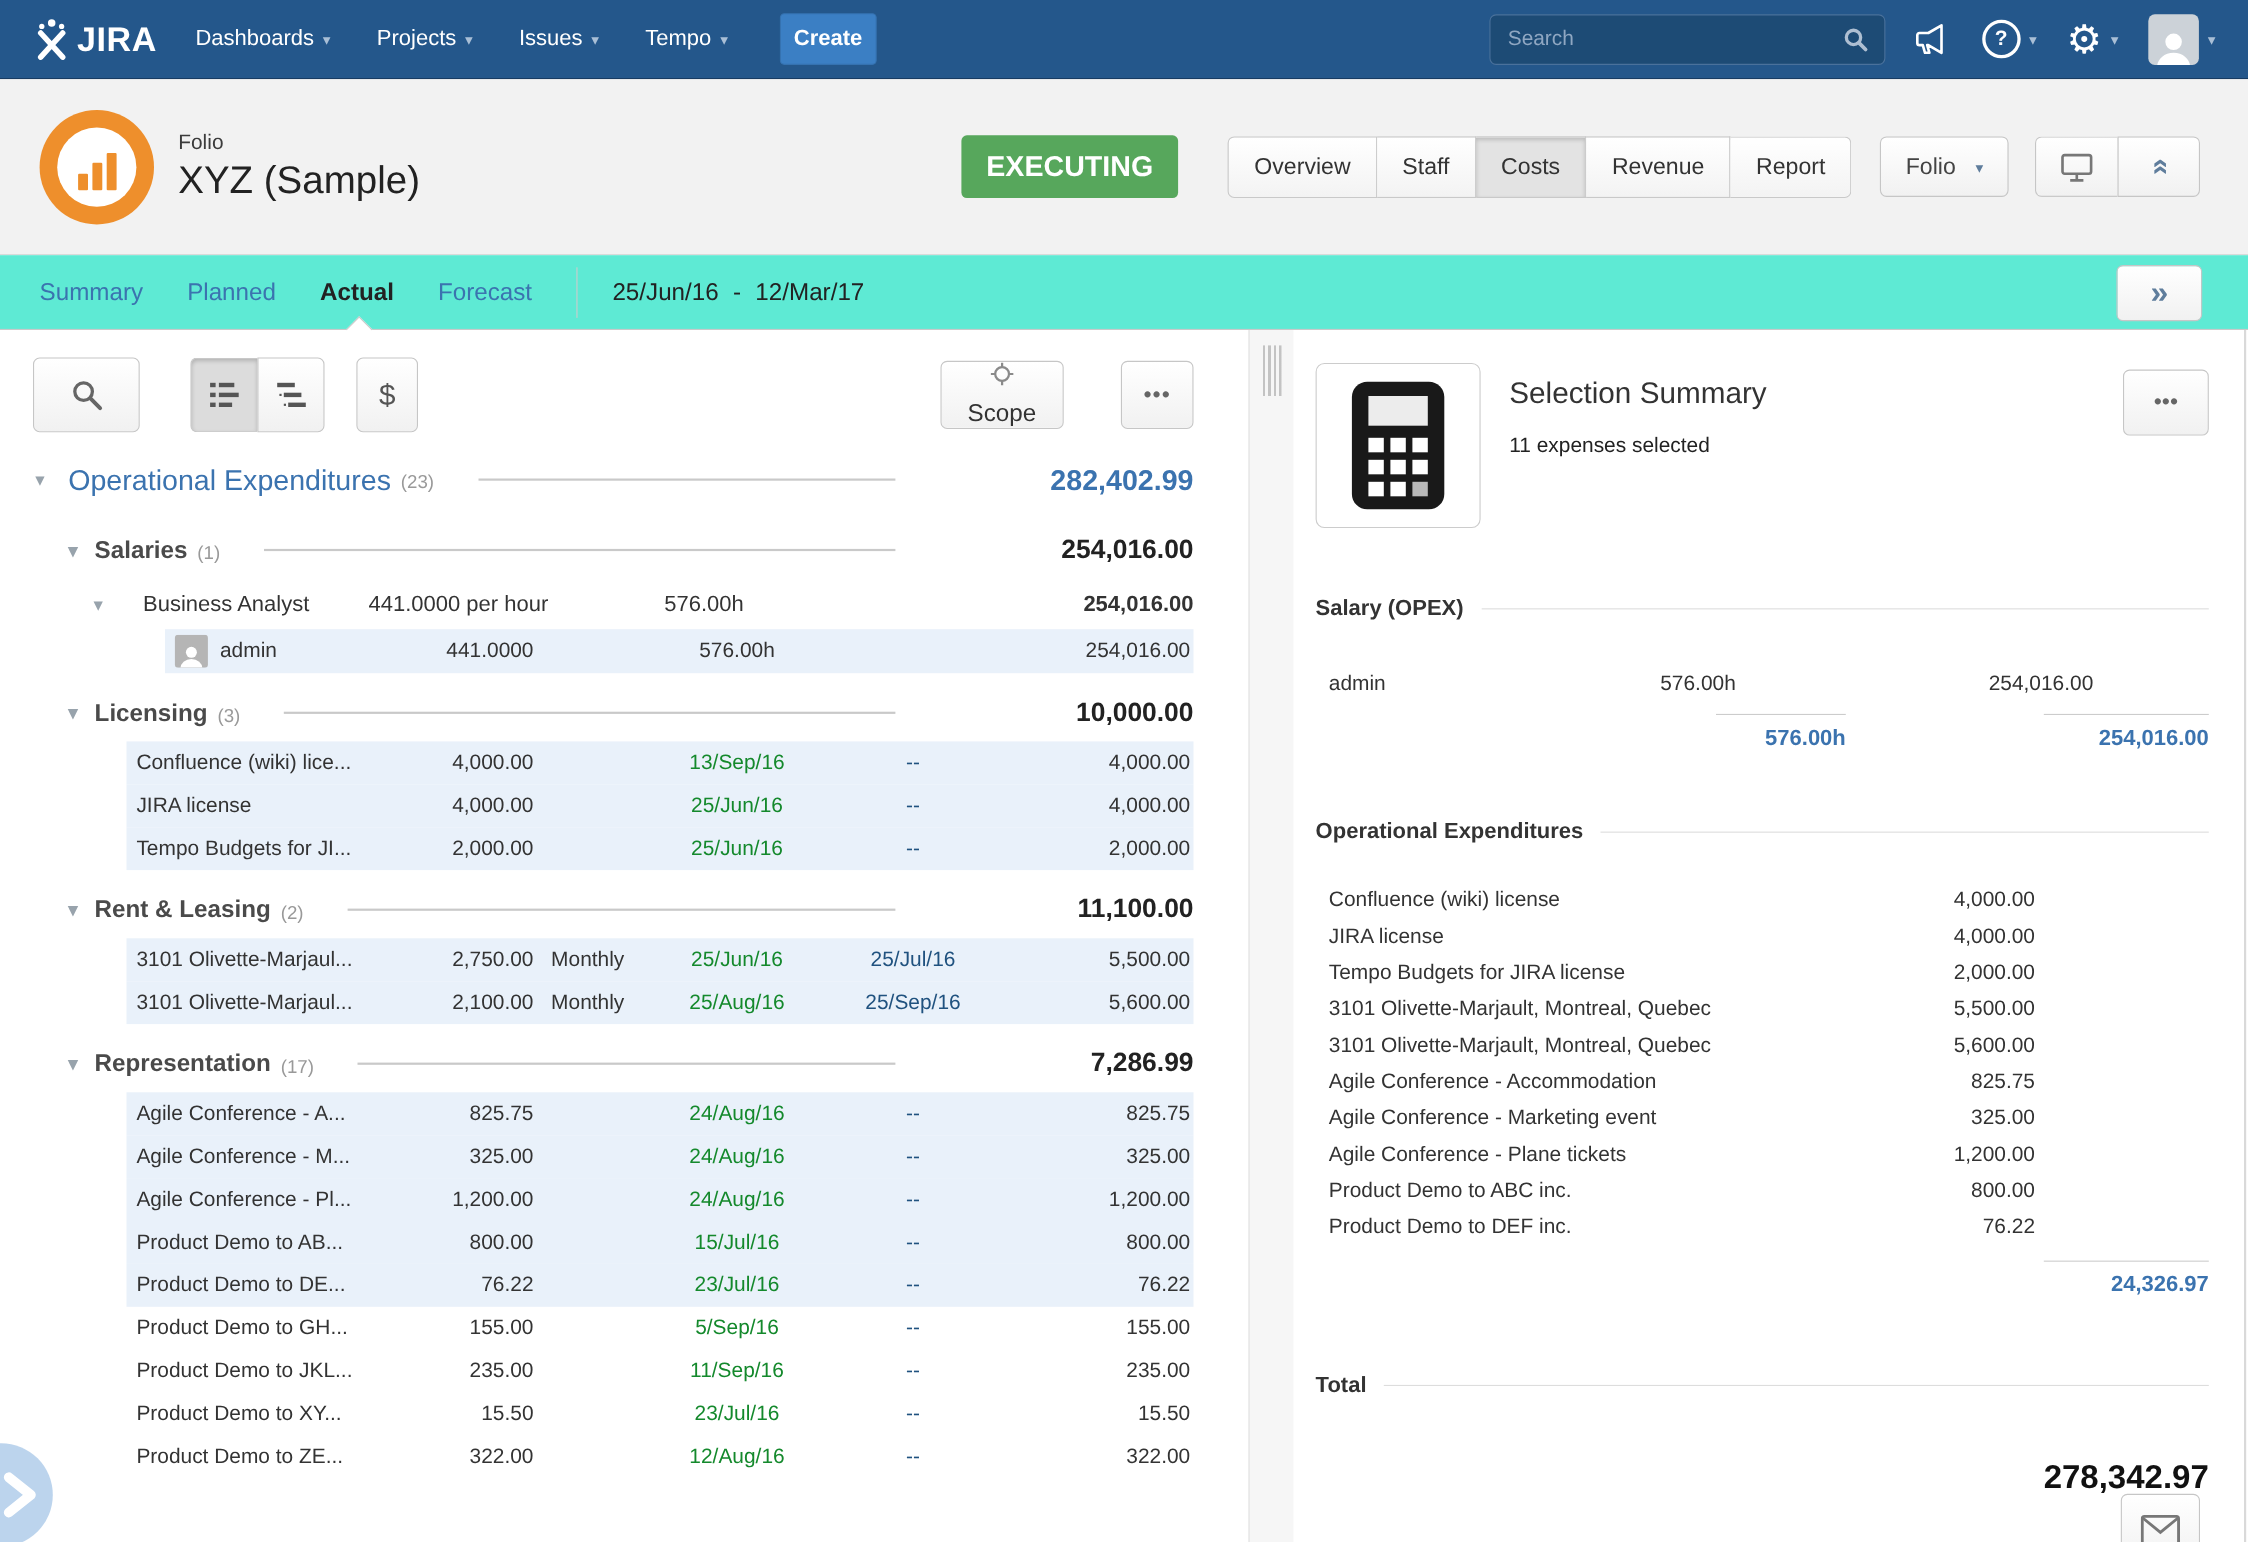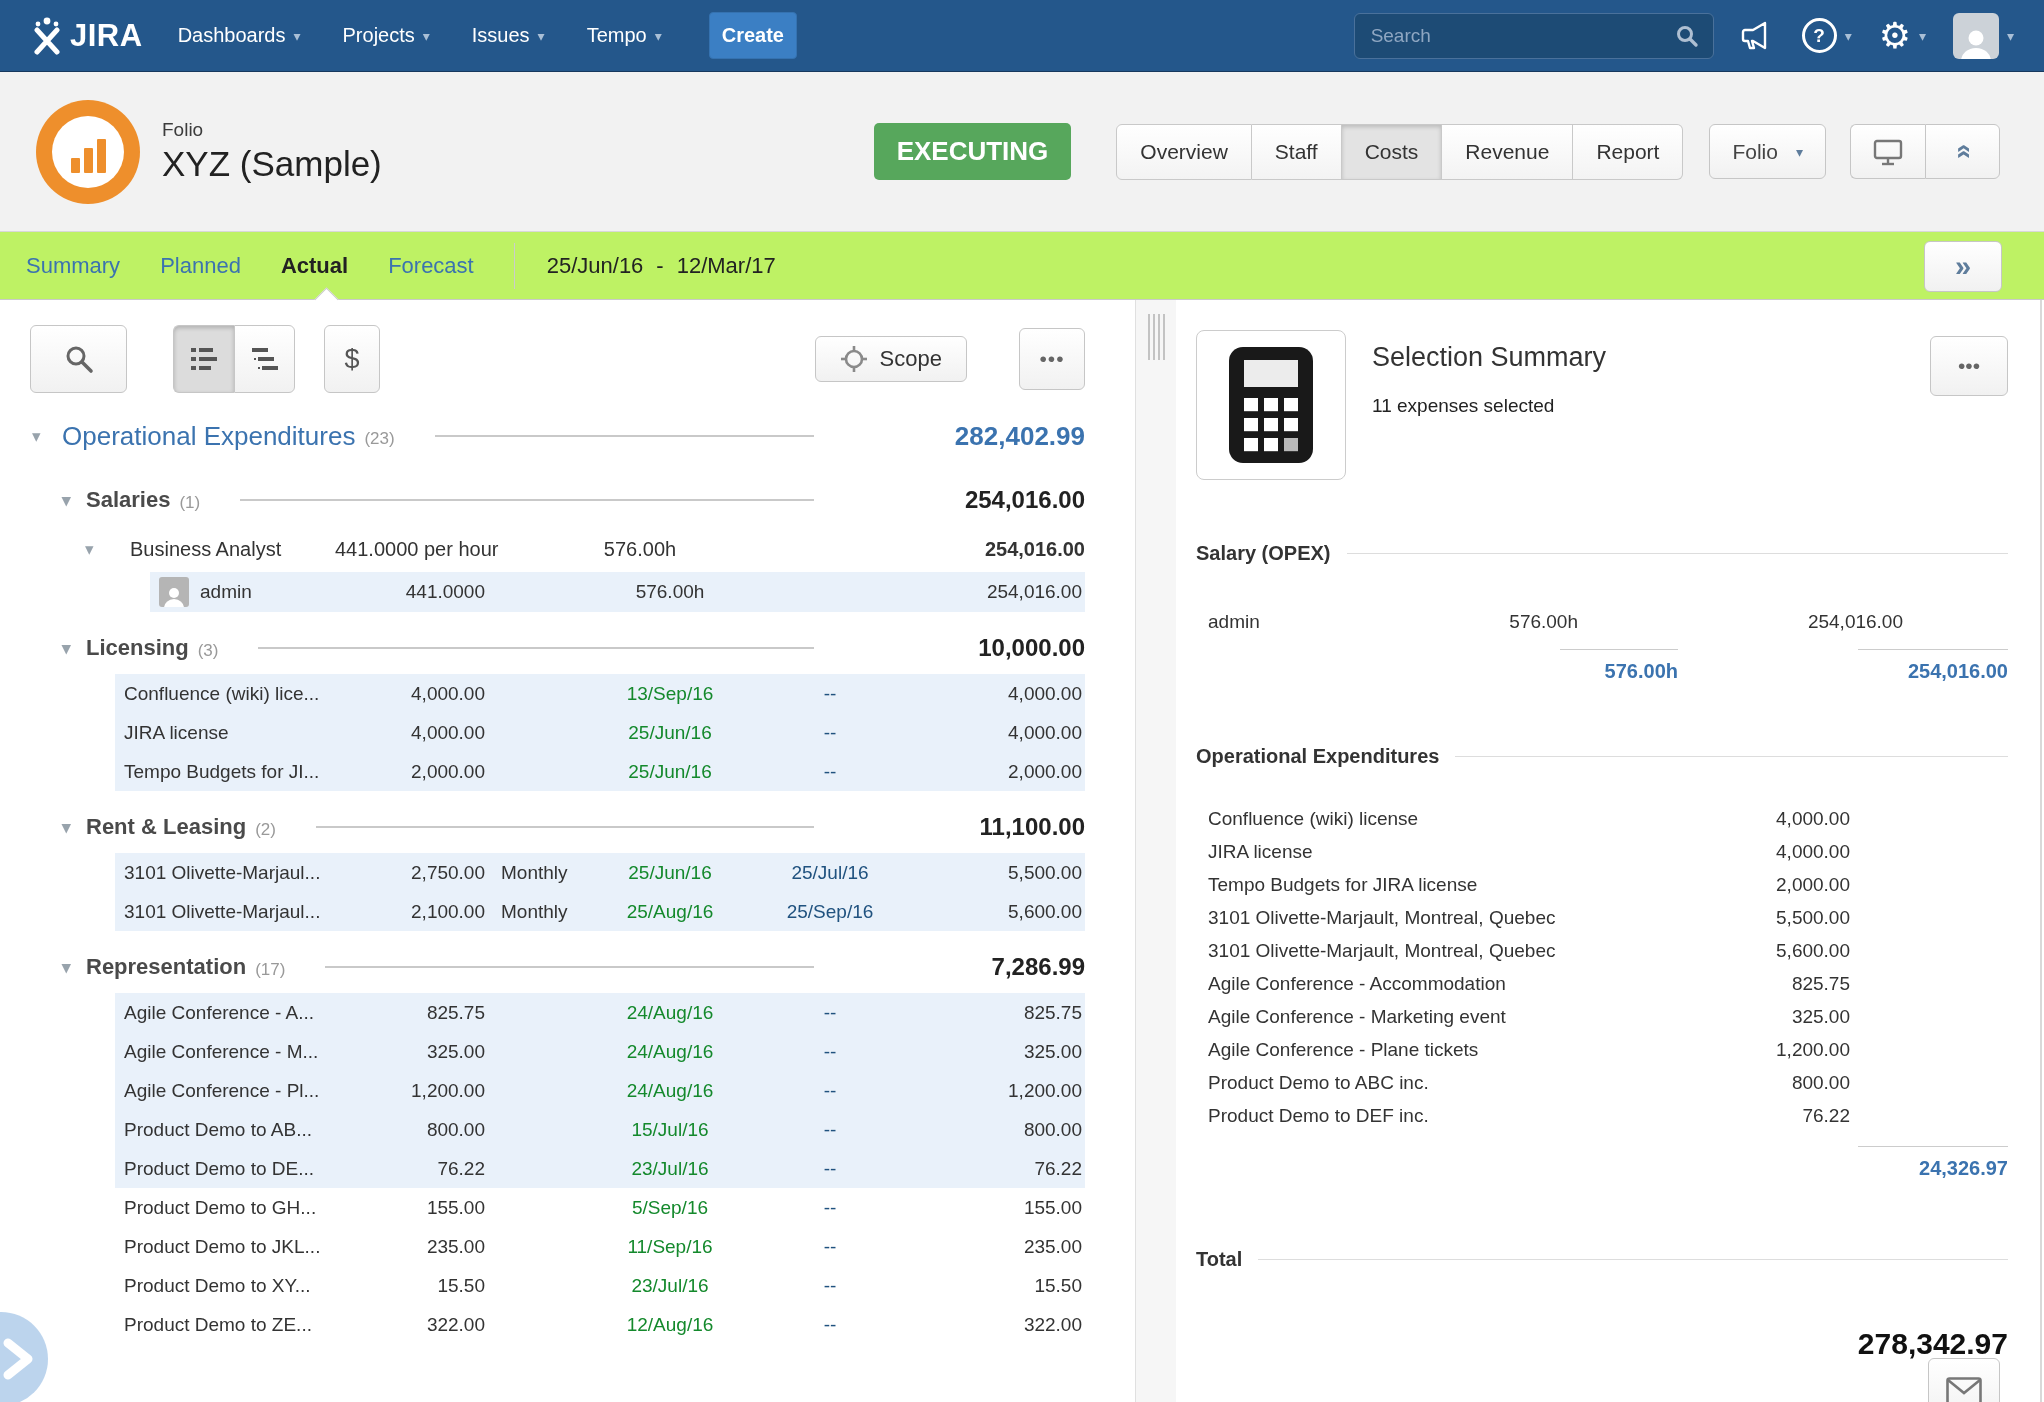--- a/index.html
+++ b/index.html
@@ -48,22 +48,22 @@
   .aui-btn{background:linear-gradient(#ffffff,#f1f1f1);border:1px solid #c6c6c6;border-radius:6px;
            display:inline-flex;align-items:center;justify-content:center;color:#444;cursor:pointer;box-sizing:border-box;}
   .folio-menu{margin-left:26px;height:55px;padding:0 22px;font-size:21px;gap:10px;}
   .hdr-icon-group{margin-left:24px;display:flex;}
   .hdr-icon-btn{width:75px;height:55px;border-radius:0;}
   .hdr-icon-btn:first-child{border-radius:6px 0 0 6px;border-right:none;}
   .hdr-icon-btn:last-child{border-radius:0 6px 6px 0;}
   .chev-up{display:inline-block;transform:rotate(-90deg);font-size:27px;color:#5f7d9c;font-weight:bold;}
 
   
-  .subnav{height:68px;background:#bef264;border-bottom:1px solid #c9c9c9;display:flex;
-          align-items:center;padding:0 26px;position:relative;box-sizing:border-box;}
+  .subnav{height:68px;background:#5eead4;border-bottom:1px solid #c9c9c9;display:flex;
+          align-items:center;padding:0 36px;position:relative;box-sizing:border-box;}
   .view-link{font-size:22px;color:#3b73af;margin-right:40px;cursor:pointer;}
   .view-link.active{color:#222;font-weight:bold;}
   .vdiv{width:1px;height:46px;background:#ccc;margin:0 32px 0 0;}
   .date-range{font-size:22px;color:#222;display:flex;align-items:center;gap:13px;}
   .notch{position:absolute;left:318px;bottom:-9px;width:16px;height:16px;background:#fff;
          border-left:1px solid #c9c9c9;border-top:1px solid #c9c9c9;transform:rotate(45deg);}
   .expand-btn{position:absolute;right:42px;top:9px;width:78px;height:51px;font-size:29px;color:#5f7d9c;font-weight:bold;}
 
   
   .content{display:flex;height:1102px;}
@@ -76,21 +76,21 @@
 
   
   .toolbar{display:flex;align-items:center;height:70px;width:1055px;margin-bottom:14px;}
   .search-btn{width:97px;height:68px;}
   .list-group{margin-left:46px;display:flex;}
   .list-btn{width:61px;height:68px;border-radius:0;}
   .list-btn:first-child{border-radius:6px 0 0 6px;border-right:none;}
   .list-btn:last-child{border-radius:0 6px 6px 0;}
   .list-btn.active{background:#dcdcdc;box-shadow:inset 0 2px 4px rgba(0,0,0,.2);}
   .dollar-btn{margin-left:29px;width:56px;height:68px;font-size:27px;color:#555;}
-  .scope-btn{margin-left:auto;height:46px;padding:0 24px;font-size:22px;gap:12px;color:#333;}
+  .scope-btn{margin-left:auto;height:62px;padding:0 24px;font-size:22px;gap:12px;color:#333;flex-direction:column;}
   .more-btn{margin-left:52px;width:66px;height:62px;font-size:21px;color:#666;letter-spacing:1px;}
 
   
   .table{width:1055px;}
   .t-flex{display:flex;align-items:center;}
   .count{font-size:17px;color:#999;font-weight:normal;margin-left:9px;position:relative;top:3px;}
   .leader{flex:1;border-top:2px solid #c9c9c9;margin:0 36px 0 40px;}
   .row-total{height:60px;margin-top:12px;font-size:30px;color:#222;}
   .row-total .leader{border-top-color:#4f4f4f;}
   .row-total .r-total{font-size:30px;font-weight:bold;min-width:235px;text-align:right;color:#111;}

